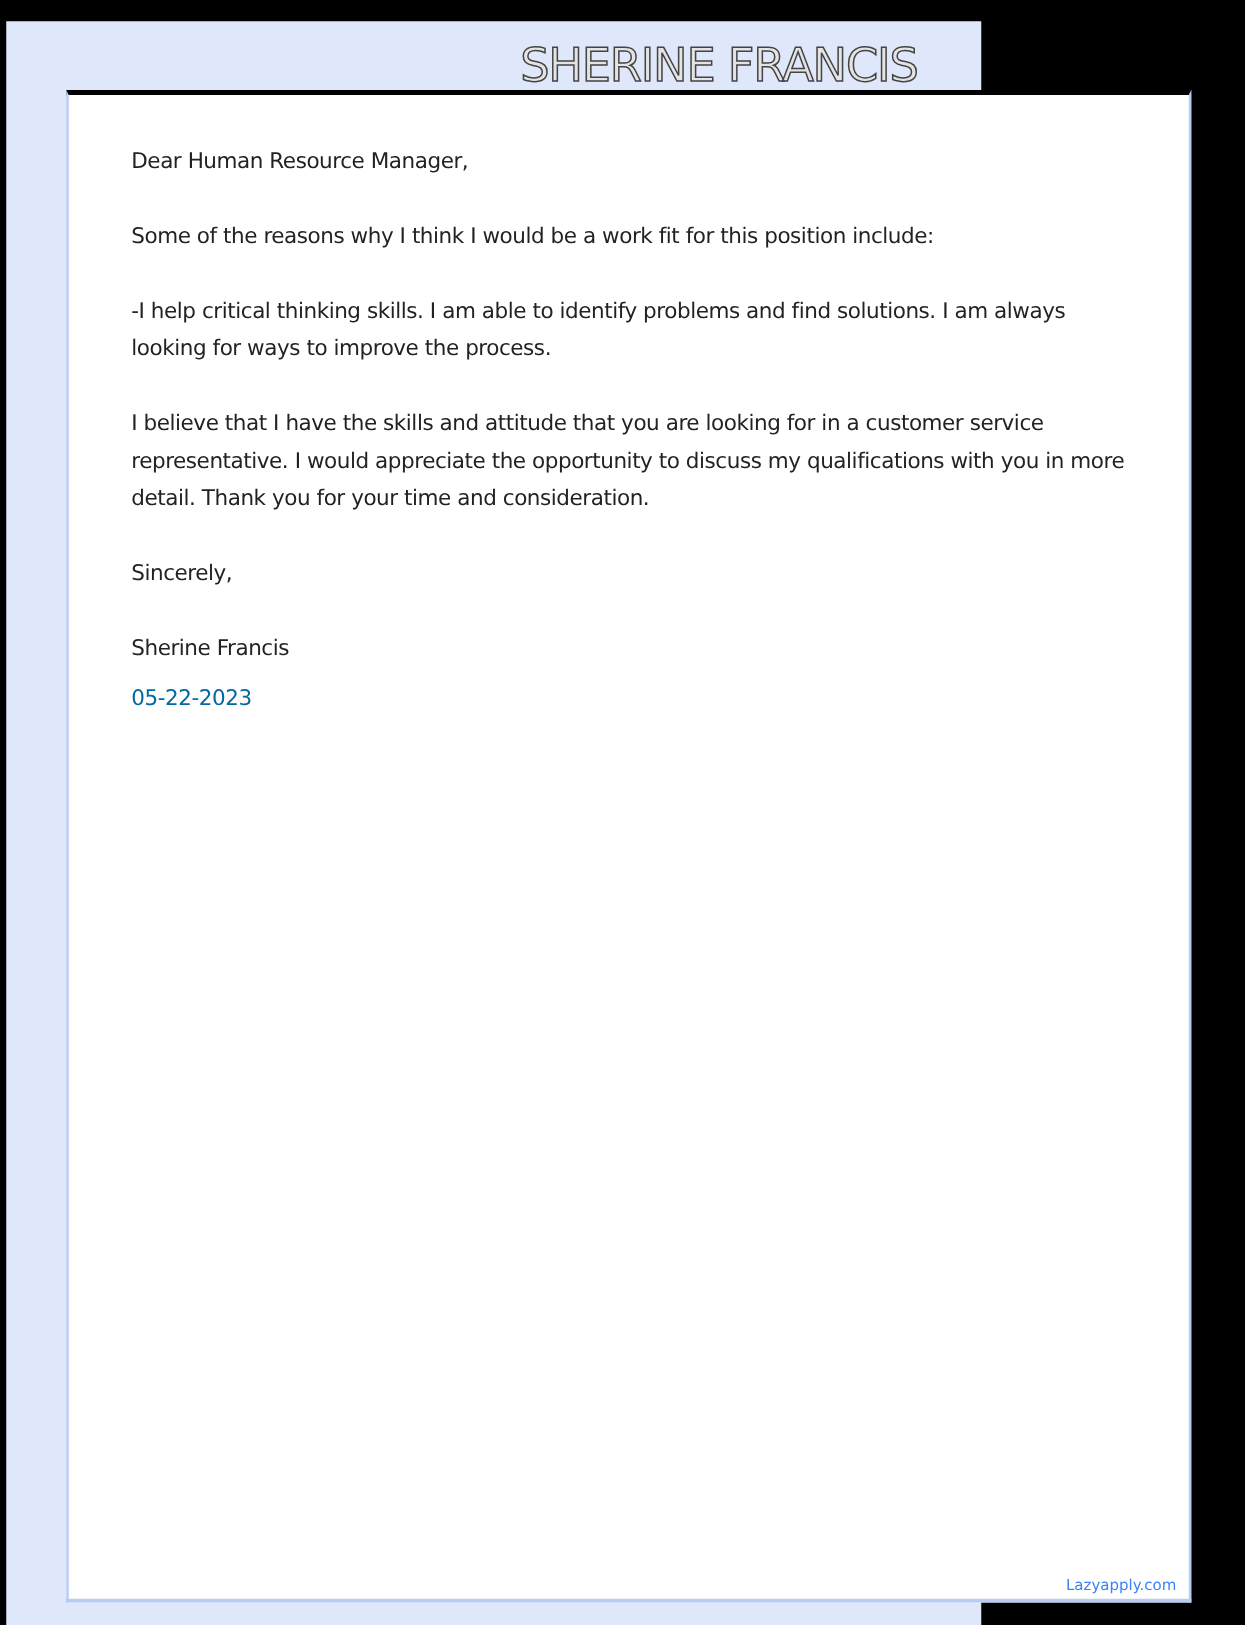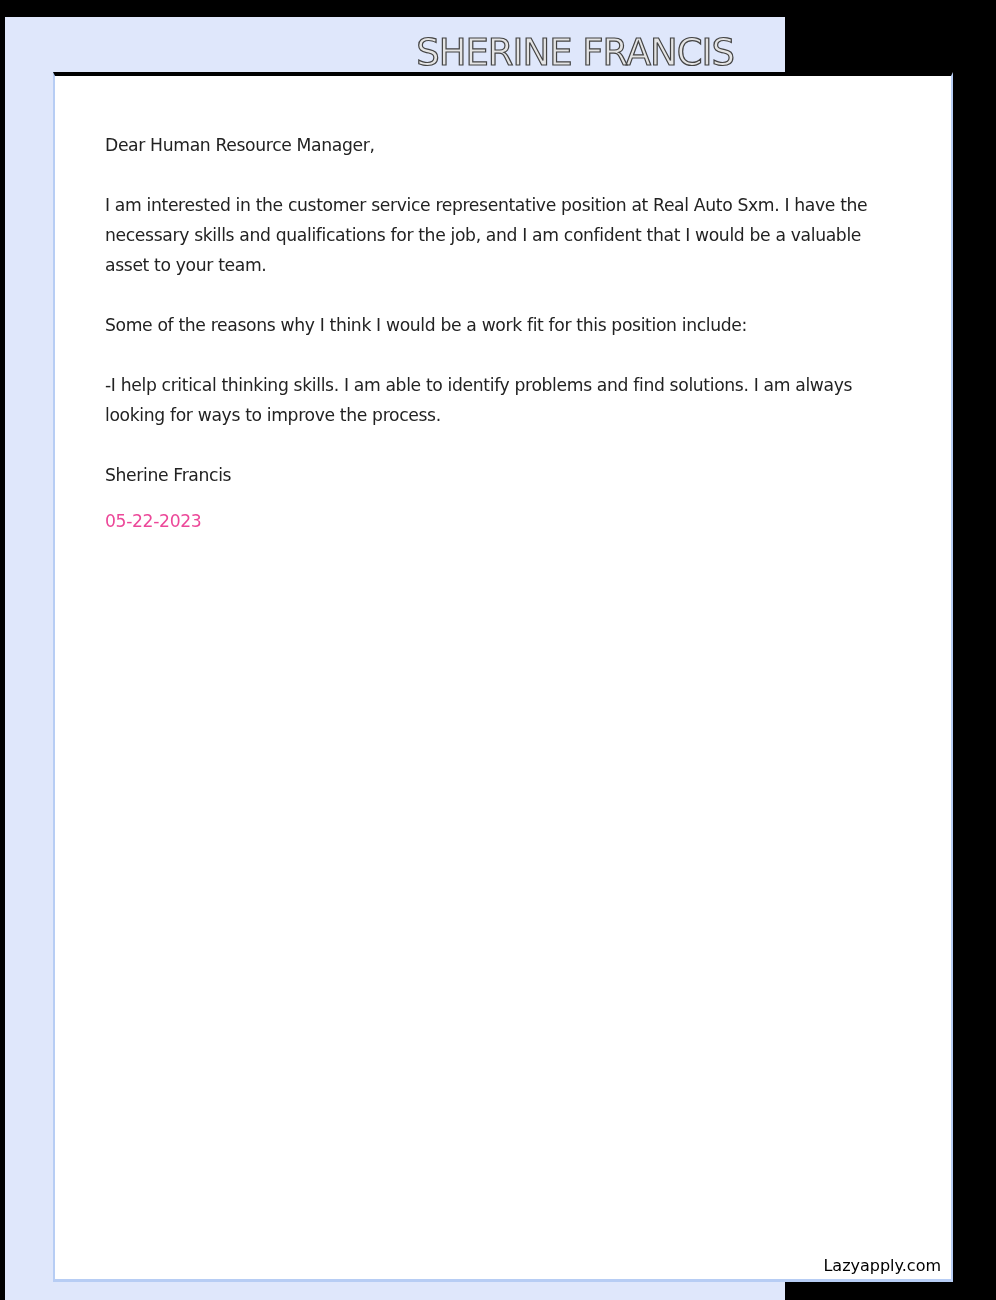--- a/index.html
+++ b/index.html
@@ -53,47 +53,48 @@
       left: 50px;
       top: 38px;
       width: 800px;
       font-family: "DejaVu Sans", sans-serif;
       font-size: 17.2px;
       line-height: 30px;
       color: #222;
       letter-spacing: -0.35px;
     }
     .letter p {
-      margin: 16px 0 30px 0;
+      margin: 0 0 30px 0;
     }
     .letter p.tight {
       margin: 0 0 10px 0;
     }
     .date {
-      color: #ec4899;
+      color: #0369a1;
     }
     .footer-credit {
       position: absolute;
       right: 10px;
       bottom: 4px;
       font-family: "DejaVu Sans", sans-serif;
-      font-size: 16px;
-      color: #000000;
+      font-size: 12px;
+      color: #3b82f6;
     }
   </style>
 </head>
 <body>
 
 <div class="frame">
   <div class="header-name">SHERINE FRANCIS</div>
 
   <div class="page">
     <div class="letter">
       <p>Dear Human Resource Manager,</p>
-      <p>I am interested in the customer service representative position at Real Auto Sxm. I have the necessary skills and qualifications for the job, and I am confident that I would be a valuable asset to your team.</p>
       <p>Some of the reasons why I think I would be a work fit for this position include:</p>
       <p>-I help critical thinking skills. I am able to identify problems and find solutions. I am always looking for ways to improve the process.</p>
+      <p>I believe that I have the skills and attitude that you are looking for in a customer service representative. I would appreciate the opportunity to discuss my qualifications with you in more detail. Thank you for your time and consideration.</p>
+      <p>Sincerely,</p>
       <p class="tight">Sherine Francis</p>
       <p class="date">05-22-2023</p>
     </div>
     <div class="footer-credit">Lazyapply.com</div>
   </div>
 </div>
 
 </body></html>

